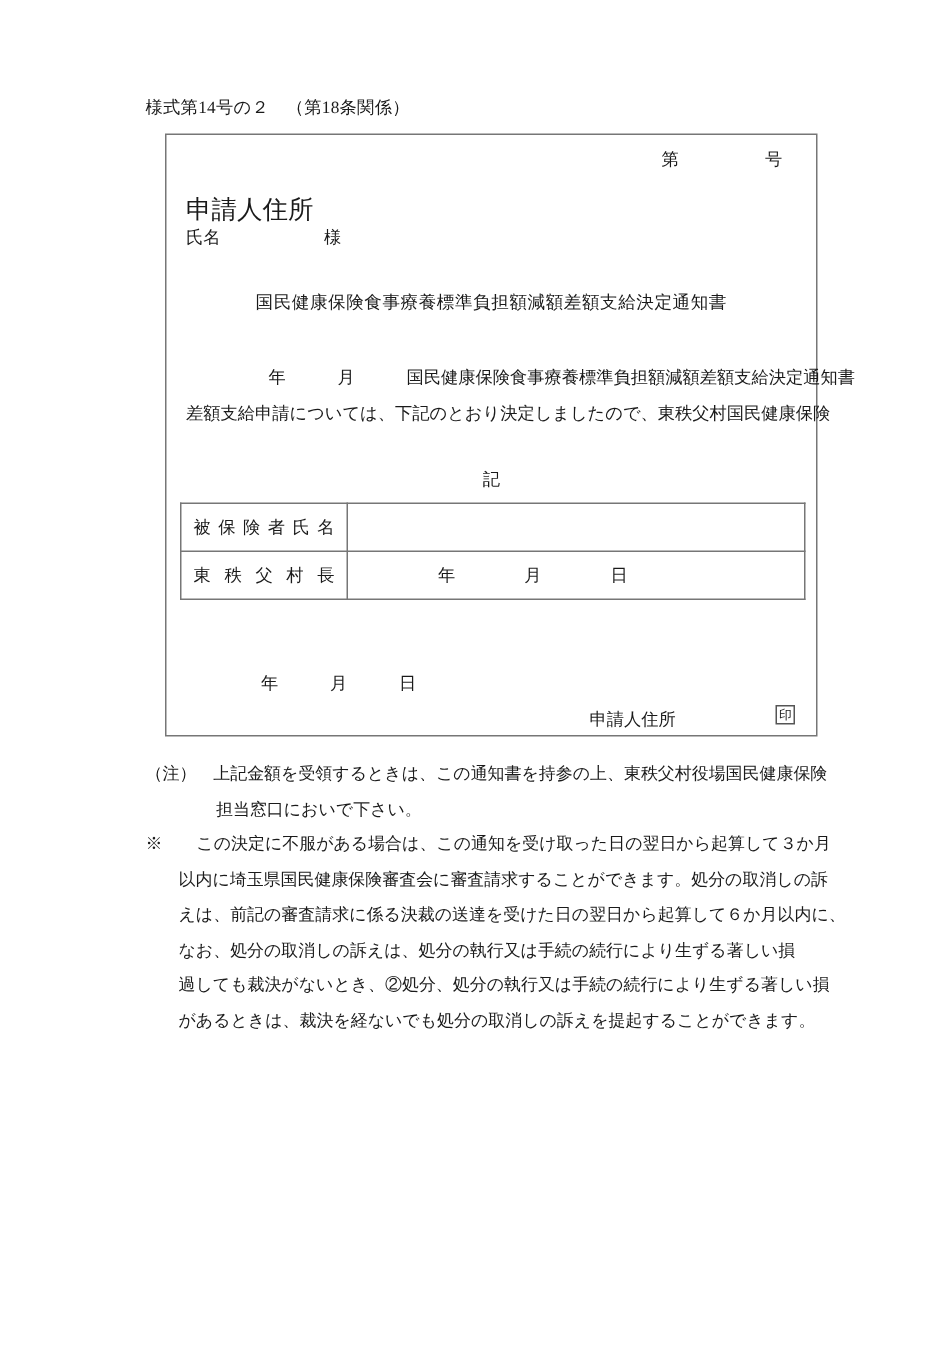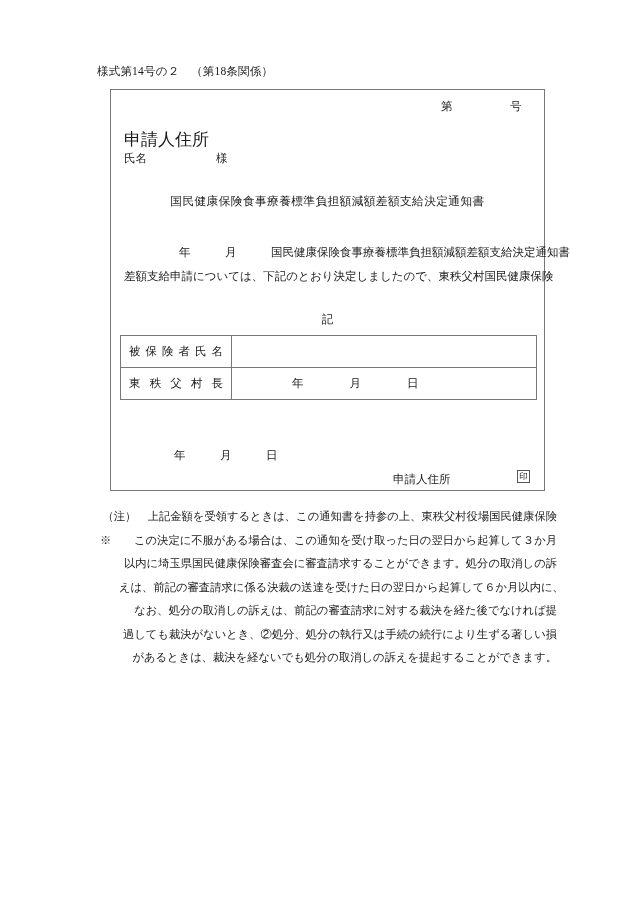--- a/index.html
+++ b/index.html
@@ -176,21 +176,20 @@
     position: absolute;
     left: 97px;
     top: 505px;
     width: 460px;
     font-size: 11.3px;
     line-height: 23.5px;
   }
   .notes .nline {
     white-space: pre;
     display: block;
-    text-align: right;
   }
   .notes .ind2 { padding-left: 22px; }
   .notes .ind4 { padding-left: 47px; }
 </style>
 </head>
 <body>
 
 <div class="page">
 
   <div class="form-number">様式第14号の２　（第18条関係）</div>
@@ -231,24 +230,25 @@
 
     <div class="seal-mark">
       <span class="seal-box">印</span>
     </div>
 
   </div>
 
   <div class="notes">
 
     <span class="nline">（注）　上記金額を受領するときは、この通知書を持参の上、東秩父村役場国民健康保険</span>
+    <span class="nline ind4">担当窓口においで下さい。</span>
 
     <span class="nline">※　　この決定に不服がある場合は、この通知を受け取った日の翌日から起算して３か月</span>
     <span class="nline ind2">以内に埼玉県国民健康保険審査会に審査請求することができます。処分の取消しの訴</span>
     <span class="nline ind2">えは、前記の審査請求に係る決裁の送達を受けた日の翌日から起算して６か月以内に、</span>
 
-    <span class="nline ind2">なお、処分の取消しの訴えは、前記の審査請求に対する裁決を経た後でなければ提</span>
+    <span class="nline ind2">なお、処分の取消しの訴えは、処分の執行又は手続の続行により生ずる著しい損</span>
     <span class="nline ind2">過しても裁決がないとき、②処分、処分の執行又は手続の続行により生ずる著しい損</span>
     <span class="nline ind2">があるときは、裁決を経ないでも処分の取消しの訴えを提起することができます。</span>
 
   </div>
 
 </div>
 
 </body></html>

